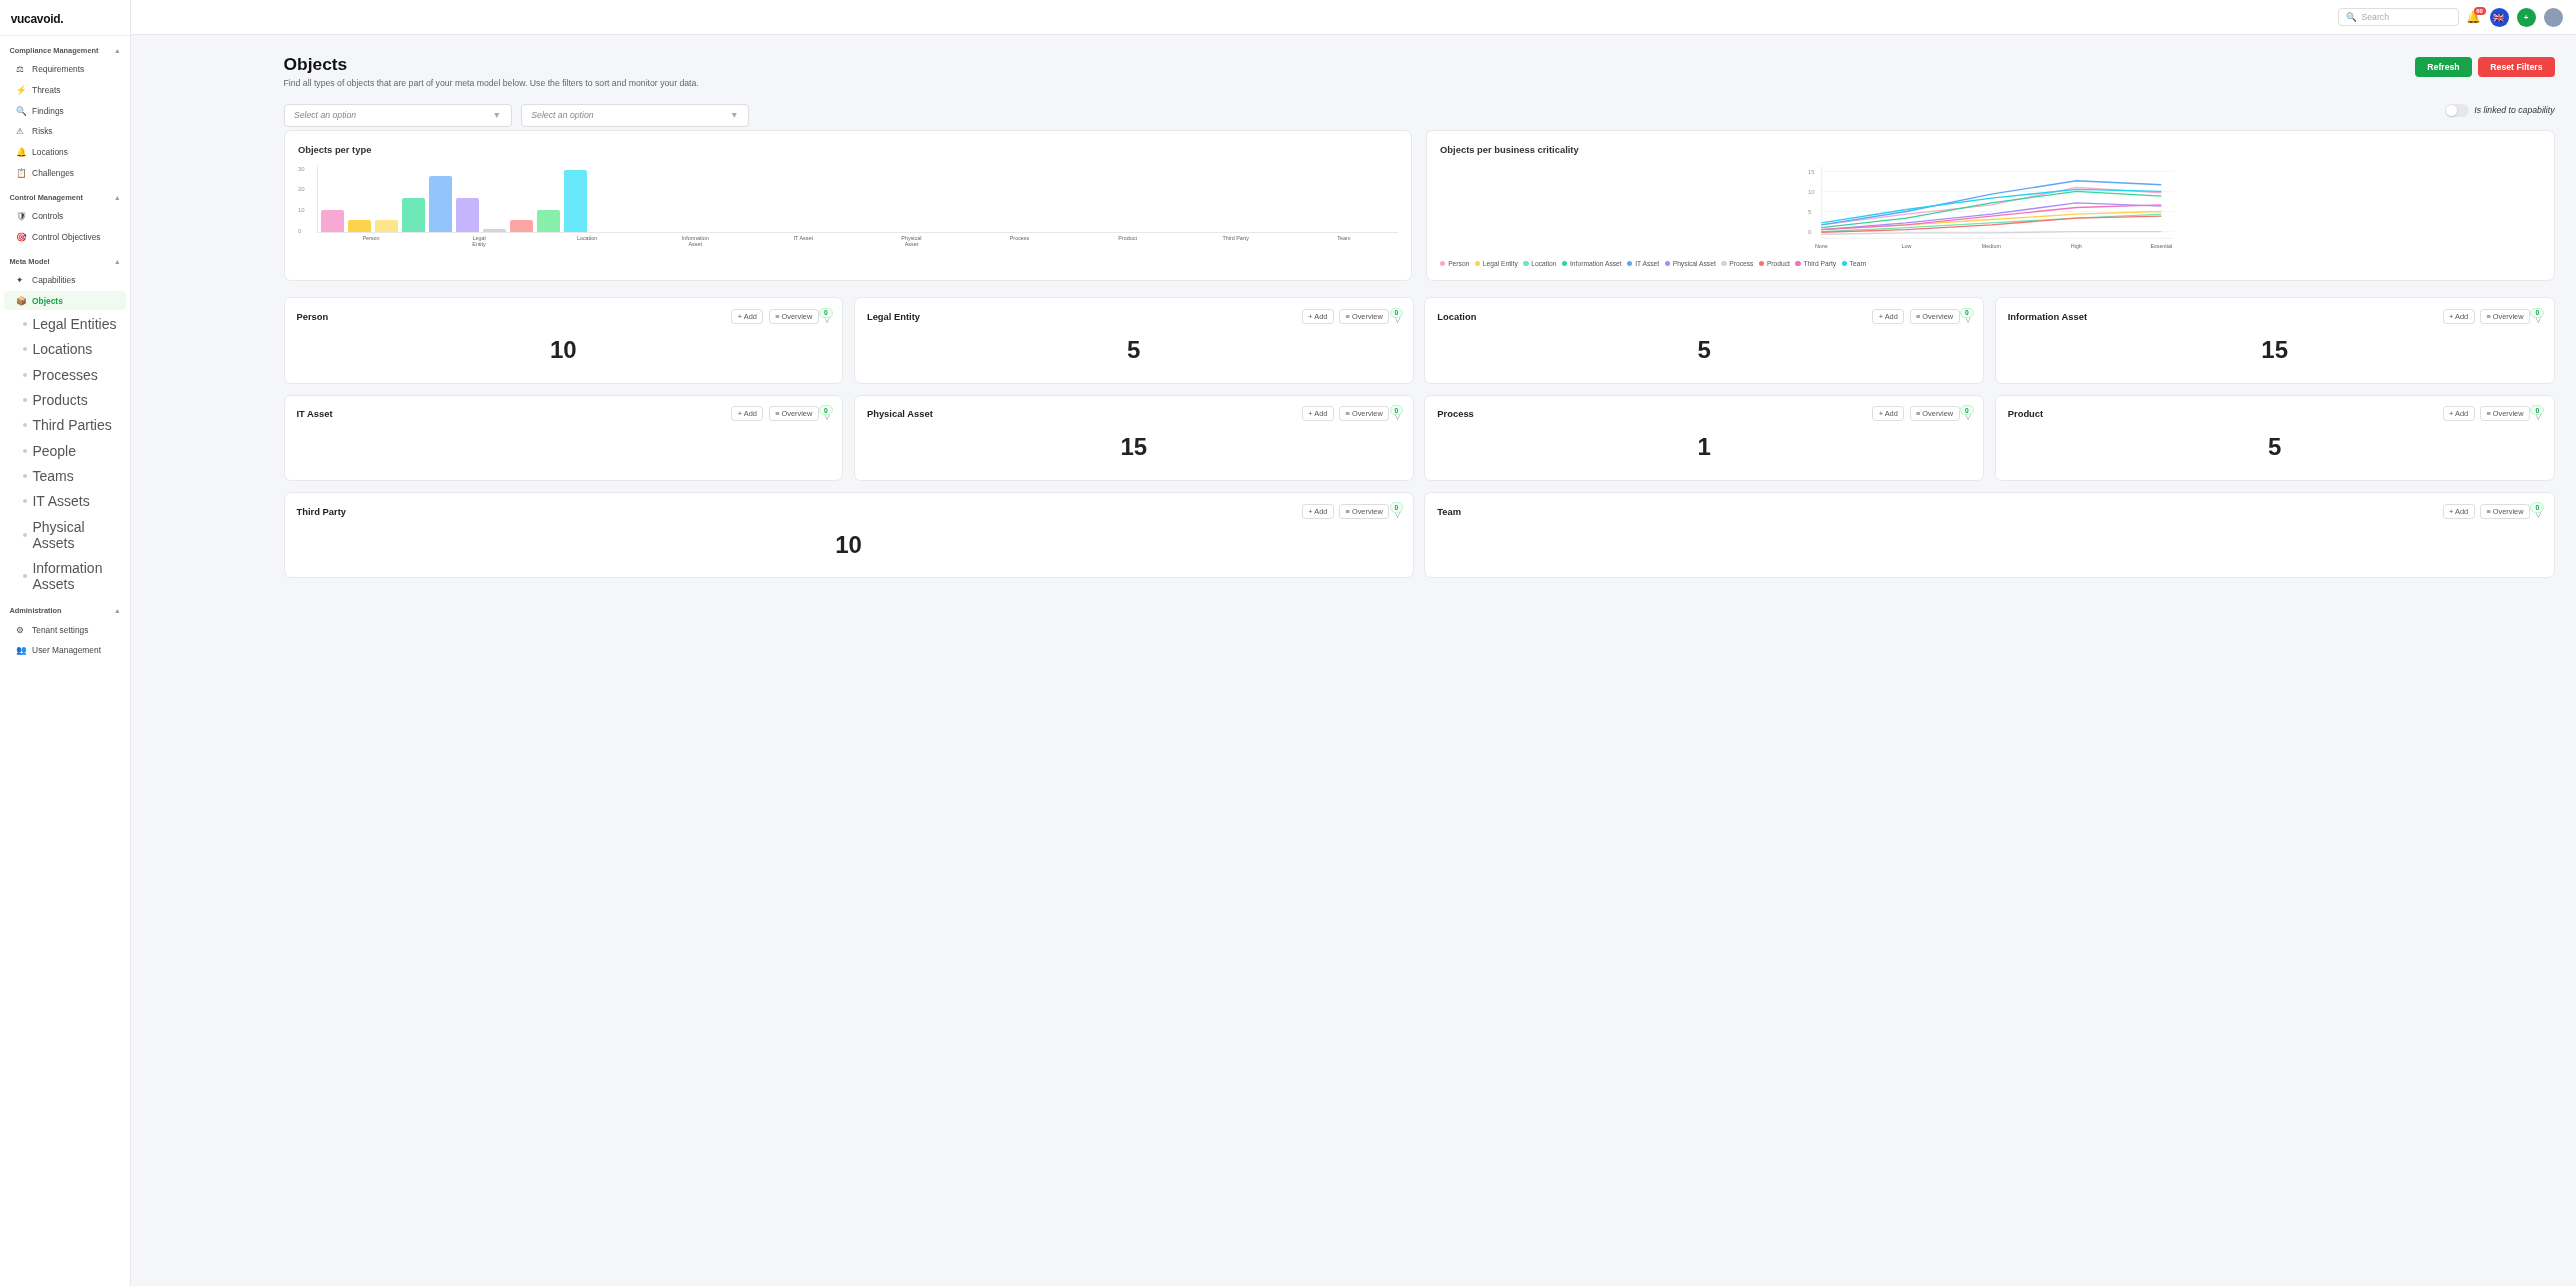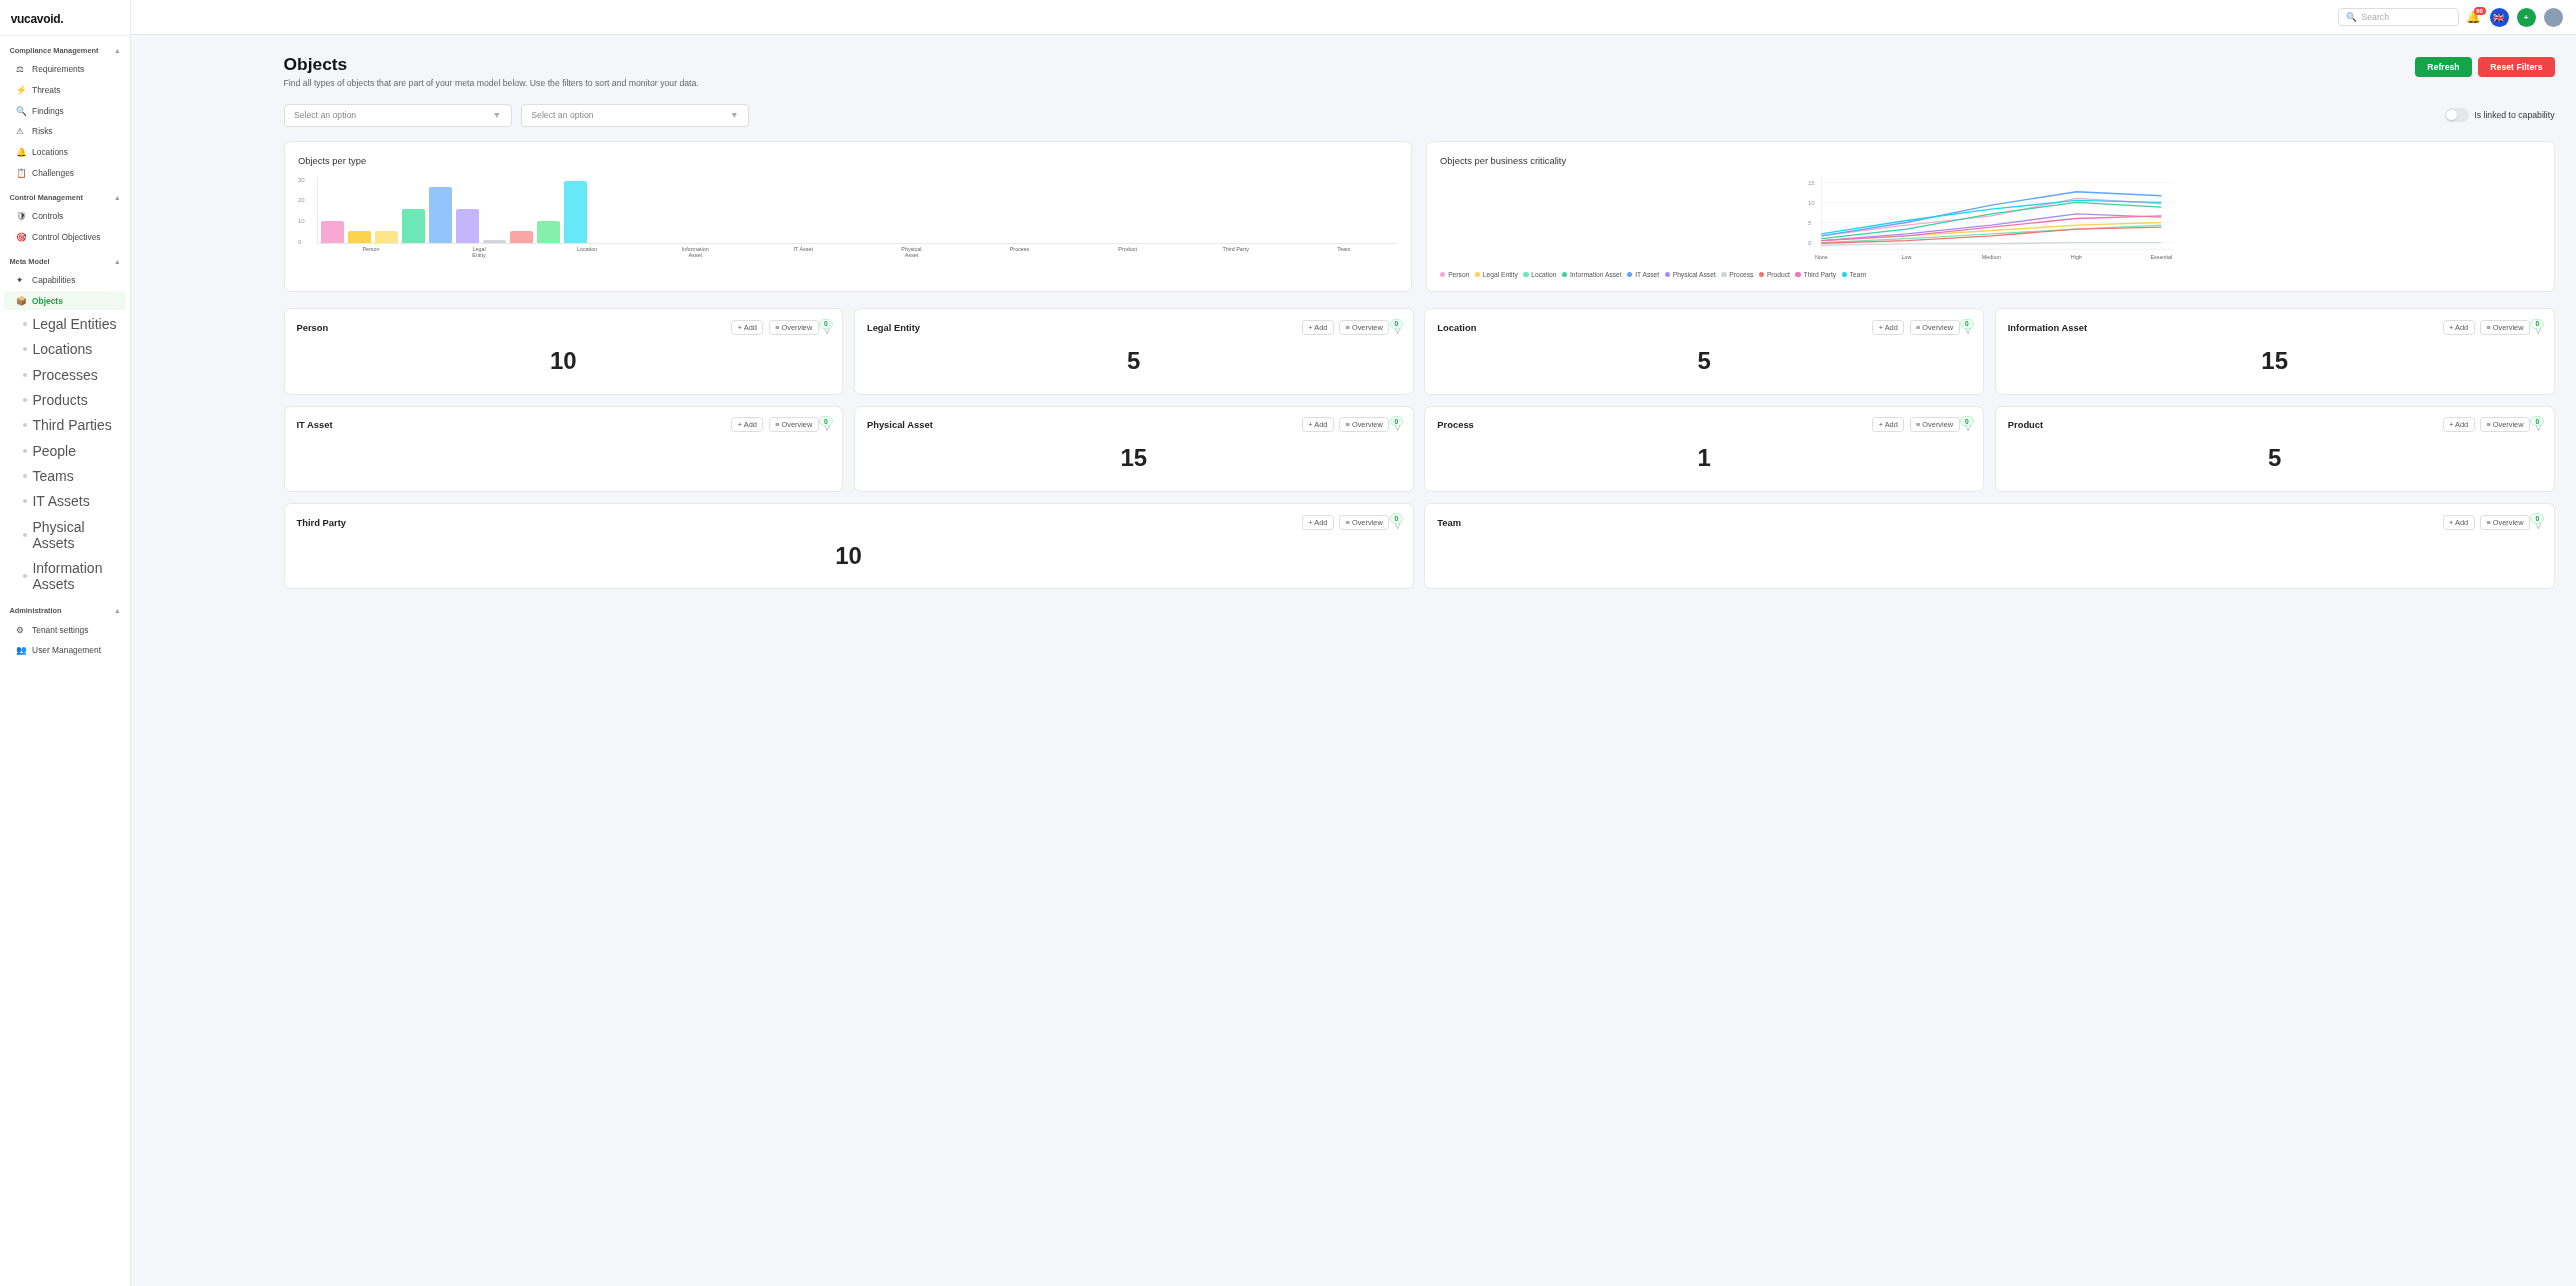--- a/index.html
+++ b/index.html
@@ -56,36 +56,36 @@
     .avatar-photo { width: 19px; height: 19px; border-radius: 50%; background: #9ca3af; cursor: pointer; overflow: hidden; }
 
     
     #main {
       margin-left: 131px; margin-top: 35px; flex: 1; overflow-y: auto; padding: 19px 21.5px;
     }
 
     .page-title { font-size: 17.4px; font-weight: 700; color: #111; margin-bottom: 2.7px; }
     .page-subtitle { font-size: 8.7px; color: #666; margin-bottom: 13.4px; }
 
-    .filter-row { display: flex; align-items: center; gap: 9.4px; margin-bottom: 14px; }
+    .filter-row { display: flex; align-items: flex-start; gap: 9.4px; margin-bottom: 3px; font-style: italic; }
     .filter-select {
       display: flex; align-items: center; justify-content: space-between;
       border: 0.7px solid #ddd; border-radius: 4px; padding: 5.4px 9.4px; background: #fff;
       font-size: 8.7px; color: #888; cursor: pointer; width: 228px;
     }
     .linked-toggle { display: flex; align-items: center; gap: 5.4px; font-size: 8.7px; color: #333; margin-left: auto; }
     .toggle-switch {
       width: 24px; height: 13.4px; background: #e5e7eb; border-radius: 6.7px; position: relative; cursor: pointer;
     }
     .toggle-thumb { width: 10.7px; height: 10.7px; background: #fff; border-radius: 50%; position: absolute; top: 1.3px; left: 1.3px; box-shadow: 0 0.7px 2px rgba(0,0,0,0.2); }
 
     
     .charts-row { display: grid; grid-template-columns: 1fr 1fr; gap: 13.4px; margin-bottom: 16px; }
     .chart-card { background: #fff; border-radius: 6.7px; padding: 13.4px; border: 0.7px solid #e8e8e8; }
-    .chart-title { font-size: 9.4px; font-weight: 400; color: #333; margin-bottom: 10.7px; }
+    .chart-title { font-size: 9.4px; font-weight: 700; color: #333; margin-bottom: 10.7px; }
     .chart-legend { display: flex; flex-wrap: wrap; gap: 5.4px; margin-top: 5.4px; }
     .legend-item { display: flex; align-items: center; gap: 2.7px; font-size: 6.7px; color: #555; }
     .legend-dot { width: 5.4px; height: 5.4px; border-radius: 50%; }
 
     
     .objects-grid { display: grid; grid-template-columns: repeat(4, 1fr); gap: 10.7px; margin-bottom: 10.7px; }
     .obj-card {
       background: #fff; border-radius: 6.7px; padding: 10.7px 12px 13.4px; border: 0.7px solid #e8e8e8;
       position: relative;
     }

